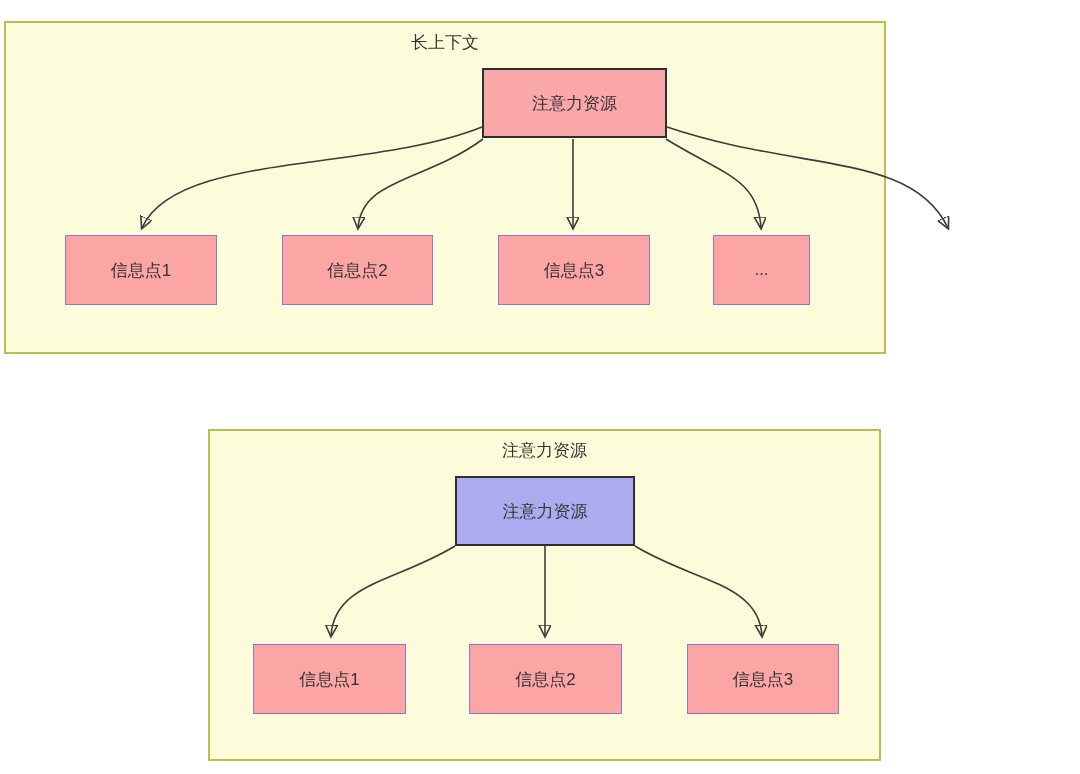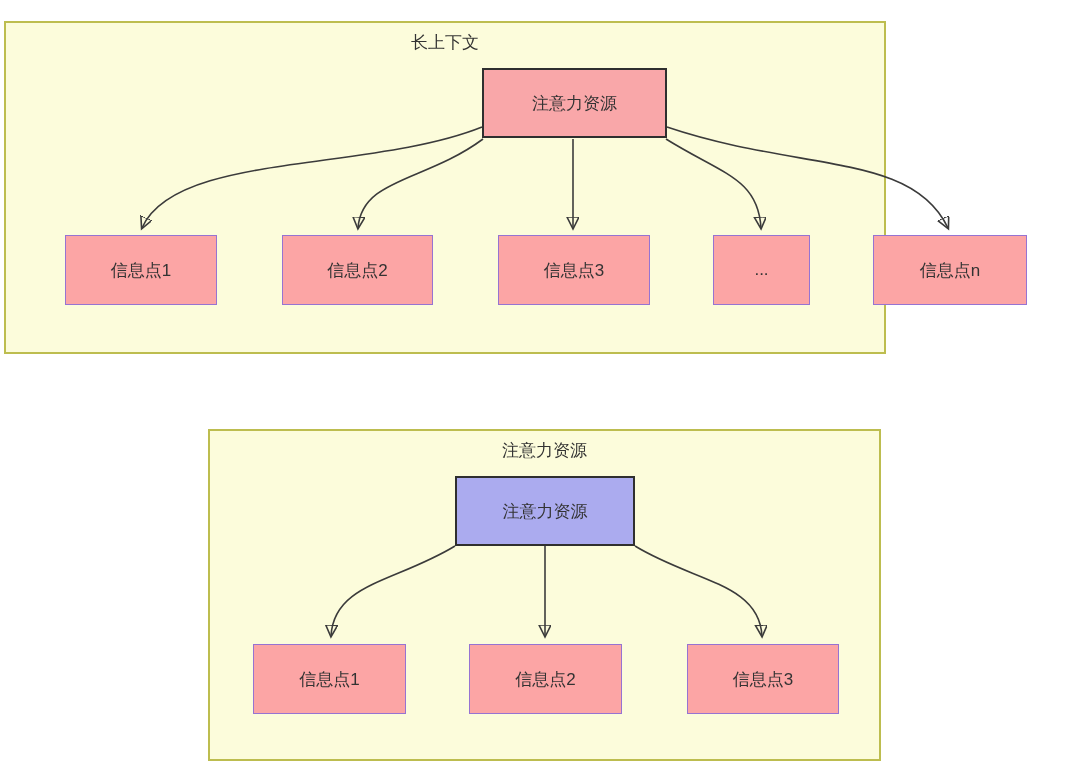--- a/index.html
+++ b/index.html
@@ -108,23 +108,20 @@
   </div>
   <div class="node leaf-node n-l2">
     <span>信息点2</span>
   </div>
   <div class="node leaf-node n-l3">
     <span>信息点3</span>
   </div>
   <div class="node leaf-node n-l4">
     <span>...</span>
   </div>
-  <div class="node leaf-node n-l5">
-    <span>信息点n</span>
-  </div>
 
   <div class="node root-node n-root-short" style="background-color: rgb(171, 171, 239);">
     <span>注意力资源</span>
   </div>
   <div class="node leaf-node n-s1">
     <span>信息点1</span>
   </div>
   <div class="node leaf-node n-s2">
     <span>信息点2</span>
   </div>

